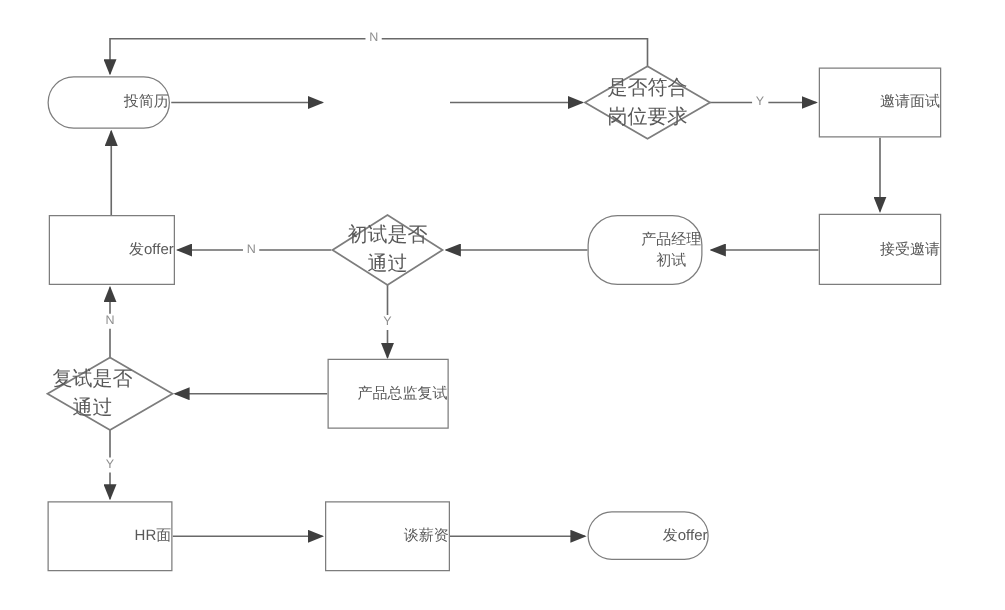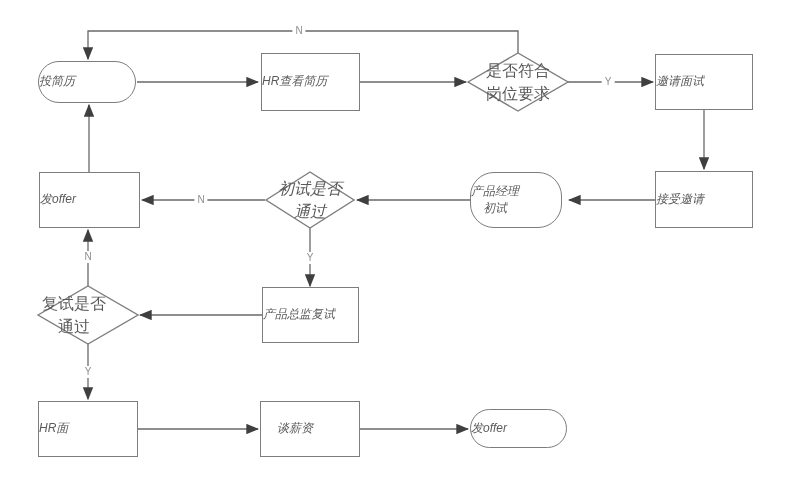--- a/index.html
+++ b/index.html
@@ -9,25 +9,24 @@
     background:#ffffff;
     font-family:"Liberation Sans","DejaVu Sans",sans-serif;
     overflow:hidden;
   }
   svg.layer{position:absolute;left:0;top:0;width:804px;height:488px;}
   .node{
     position:absolute;
     box-sizing:border-box;
     background:#ffffff;
     border:1.5px solid #7d7d7d;
-    display:flex;align-items:center;justify-content:flex-start;
+    display:flex;align-items:center;justify-content:flex-end;
     font-size:12px;color:#595959;
     text-align:center;line-height:1.45;
     white-space:pre-line;
-    font-style:italic;
   }
   .terminator{border-radius:22px;}
   .decision-label{
     position:absolute;
     display:flex;align-items:center;justify-content:center;
     font-size:16px;color:#595959;
     text-align:center;line-height:1.45;
     white-space:pre-line;
     pointer-events:none;
   }
@@ -87,23 +86,20 @@
       <polygon points="468,82 518,53 568,82 518,111"></polygon>
       <polygon points="266,200 310,172 354,200 310,228"></polygon>
       <polygon points="38,315 88,286 138,315 88,344"></polygon>
     </g>
   </svg>
 
   <div class="node terminator" style="left:38px;top:61px;width:98px;height:42px;">
     <span>投简历</span>
   </div>
 
-  <div class="node" style="left:261px;top:53px;width:99px;height:58px;">
-    <span>HR查看简历</span>
-  </div>
 
   <div class="node" style="left:655px;top:54px;width:98px;height:56px;">
     <span>邀请面试</span>
   </div>
 
   <div class="node" style="left:655px;top:171px;width:98px;height:57px;">
     <span>接受邀请</span>
   </div>
 
   <div class="node" style="left:470px;top:172px;width:92px;height:56px;border-radius:24px;">
@@ -126,21 +122,21 @@
   <div class="node" style="left:260px;top:401px;width:100px;height:56px;padding-left:16px;">
     <span>谈薪资</span>
   </div>
 
   <div class="node terminator" style="left:470px;top:409px;width:97px;height:39px;">
     <span>发offer</span>
   </div>
 
   <div class="decision-label" style="left:468px;top:57px;width:100px;height:50px;">是否符合
 岗位要求</div>
-  <div class="decision-label" style="left:263px;top:175px;width:94px;height:50px;font-style:italic;">初试是否
+  <div class="decision-label" style="left:263px;top:175px;width:94px;height:50px;">初试是否
 通过</div>
   <div class="decision-label" style="left:24px;top:290px;width:100px;height:50px;">复试是否
 通过</div>
 
   <div class="edge-label" style="left:299px;top:31px;">N</div>
   <div class="edge-label" style="left:608px;top:82px;">Y</div>
   <div class="edge-label" style="left:201px;top:200px;">N</div>
   <div class="edge-label" style="left:310px;top:258px;">Y</div>
   <div class="edge-label" style="left:88px;top:257px;">N</div>
   <div class="edge-label" style="left:88px;top:372px;">Y</div>

